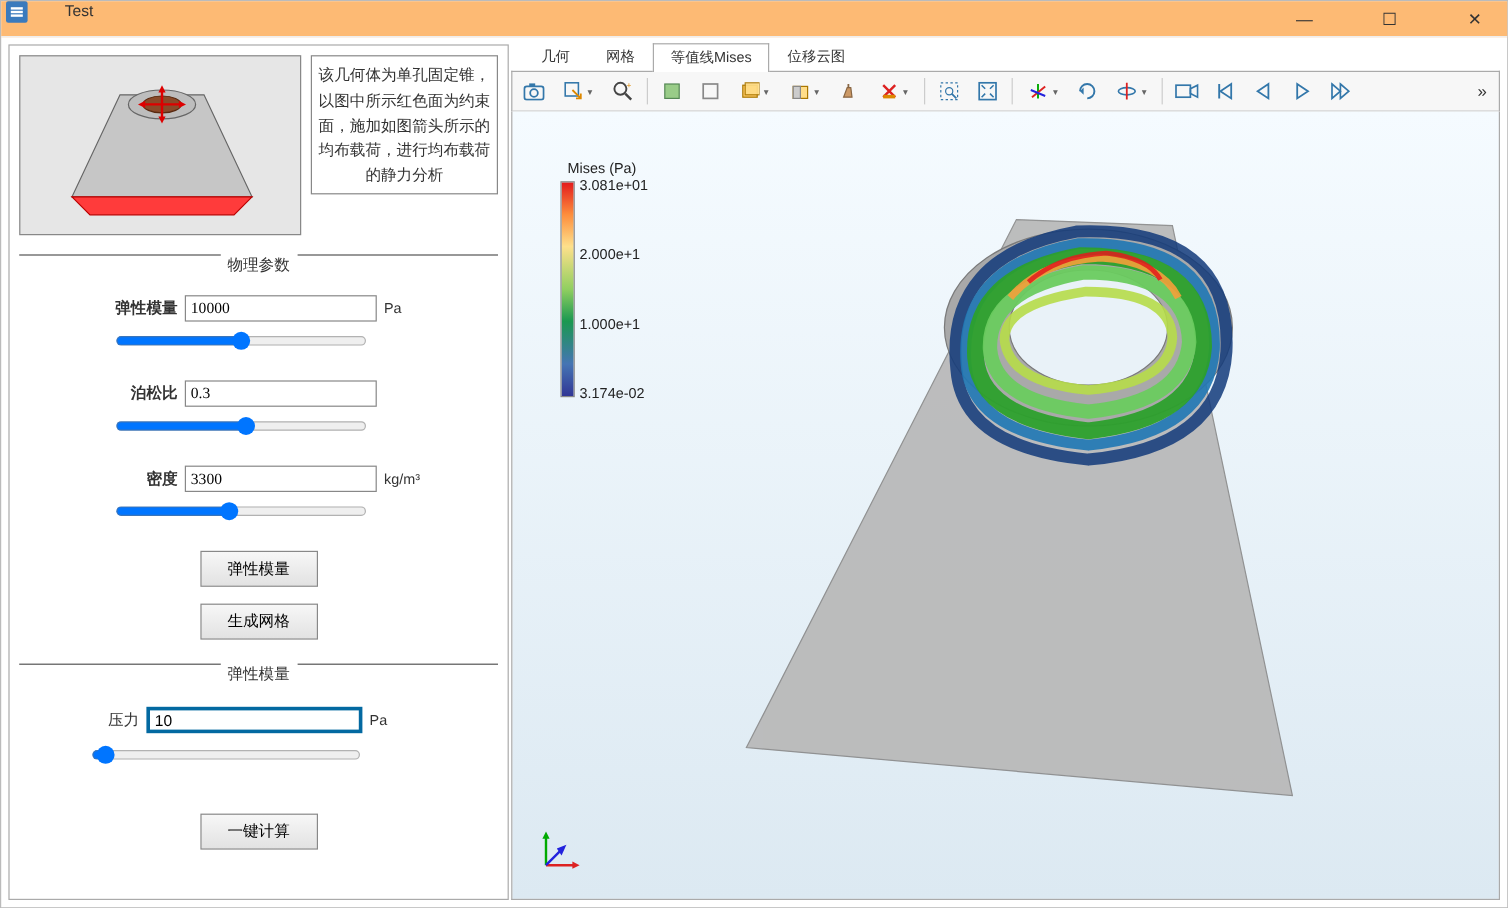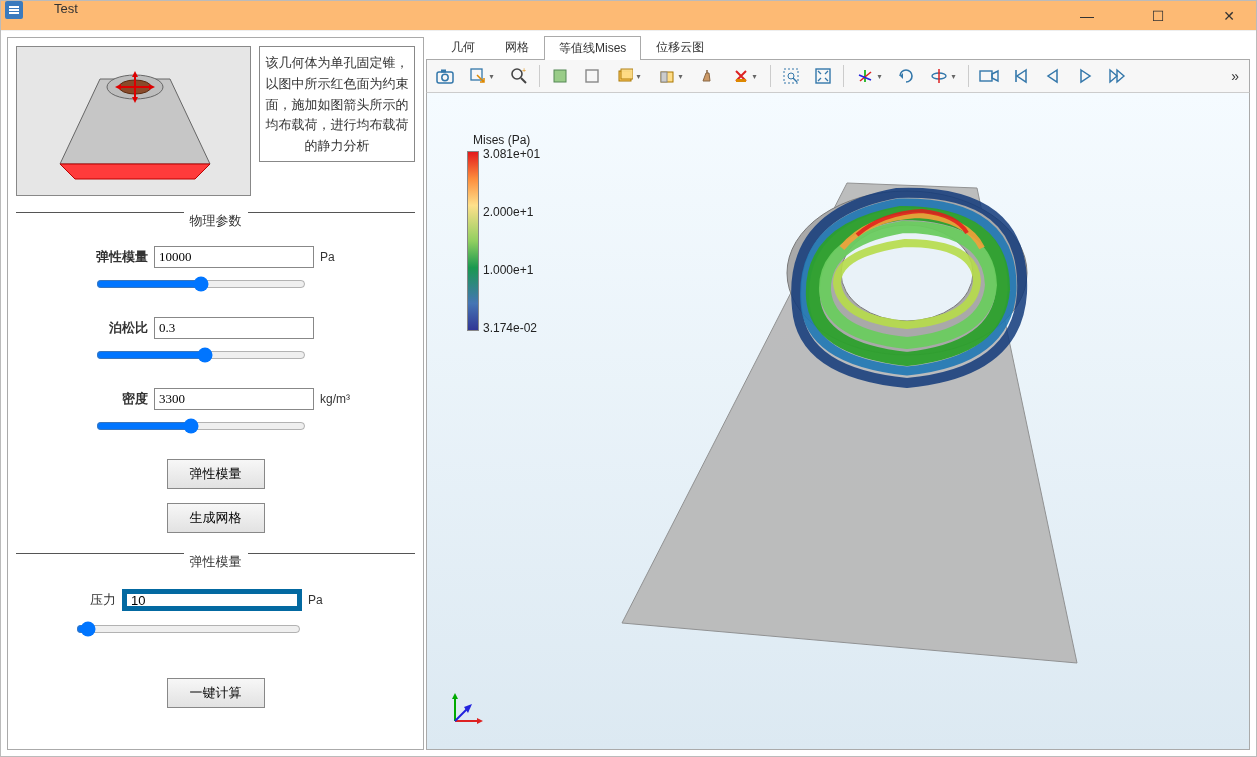--- a/index.html
+++ b/index.html
@@ -31,21 +31,21 @@
 .param-row .lbl { width: 52px; text-align: right; font-size: 13px; font-weight: bold; }
 .param-row input[type=text] { width: 160px; height: 22px; border: 1px solid #888; padding: 0 4px; font-size: 13px; font-family: Liberation Serif, serif; }
 .param-row .unit { font-size: 12px; }
 .slider-row { margin: 2px 50px 12px 80px; }
 .slider-row input[type=range] { width: 210px; }
 
 .btn { display: block; margin: 4px auto; padding: 5px 22px; border: 1px solid #888; background: linear-gradient(#f7f7f7,#e2e2e2); font-size: 13px; cursor: pointer; }
 
 .load-row { display: flex; align-items: center; margin: 6px 60px 2px 60px; gap: 6px; }
 .load-row .lbl { width: 40px; text-align: right; font-size: 13px; }
-.load-row input[type=text] { width: 180px; height: 22px; border: 5px solid #0369a1; padding:0 4px; font-size:13px;}
+.load-row input[type=text] { width: 180px; height: 22px; border: 3px solid #0369a1; padding:0 4px; font-size:13px;}
 .load-slider-row { margin: 2px 60px 12px 60px; }
 .load-slider-row input[type=range] { width: 225px; }
 
 
 .right-panel { flex:1; display:flex; flex-direction:column; }
 .tabs { display:flex; padding-left:10px; height: 22px; align-items:flex-end; }
 .tab { padding: 3px 14px; font-size: 12px; border: 1px solid transparent; border-bottom: none; cursor:pointer; }
 .tab.active { border-color: #aaa; background:#fff; position:relative; top:1px; }
 .view-toolbar { height: 34px; border: 1px solid #aaa; border-bottom: 1px solid #ccc; display:flex; align-items:center; padding: 0 4px; gap:4px; background:#f7f7f7; }
 .tbtn { width: 28px; height: 26px; display:flex; align-items:center; justify-content:center; border:1px solid transparent; border-radius:2px; cursor:pointer; }

